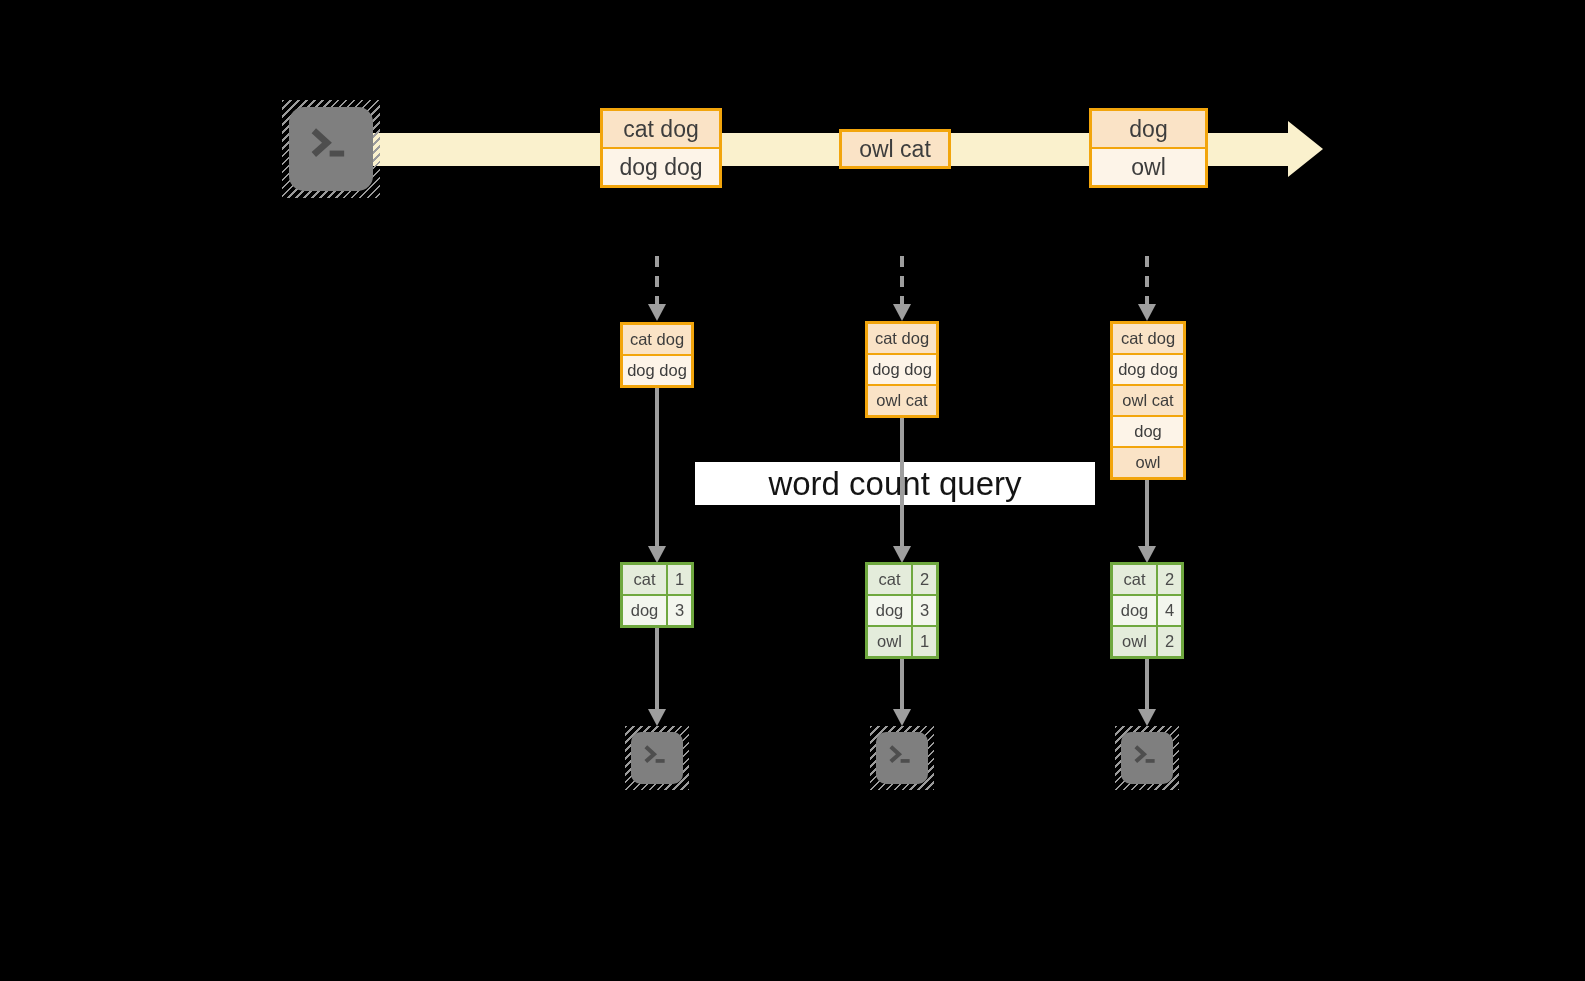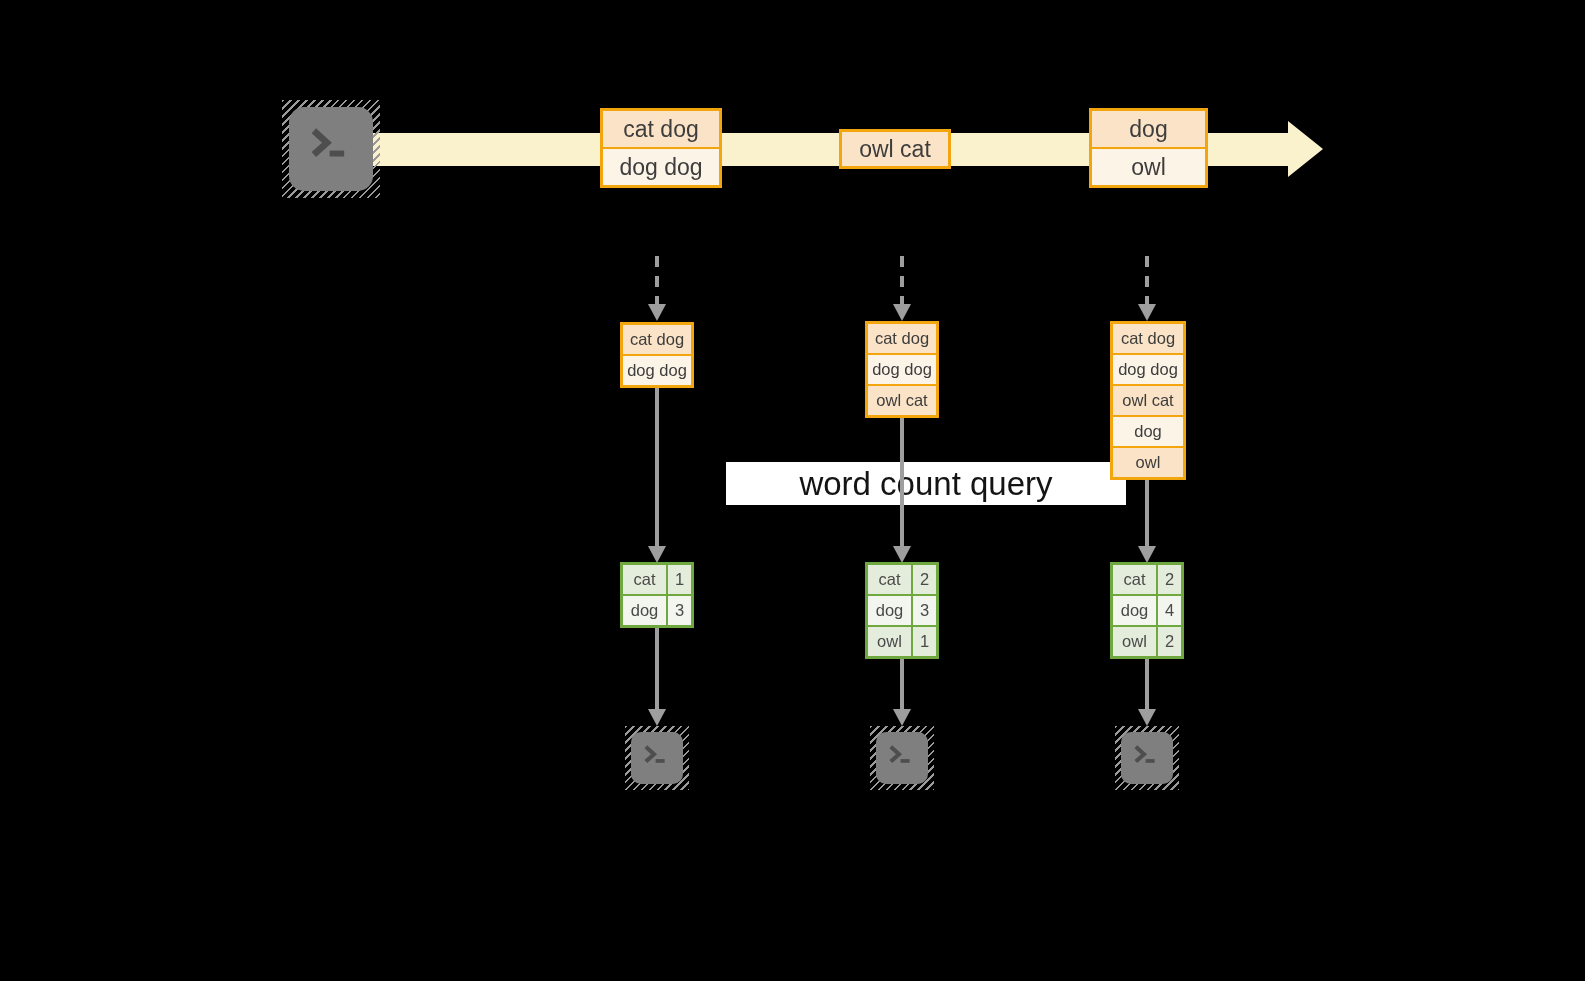--- a/index.html
+++ b/index.html
@@ -75,21 +75,21 @@
     <div class="row">owl</div>
   </div>
 
   <div class="dash-line" style="left:655px;top:256px;height:48px;"></div>
   <div class="arrow-head" style="left:648px;top:304px;"></div>
   <div class="dash-line" style="left:900px;top:256px;height:48px;"></div>
   <div class="arrow-head" style="left:893px;top:304px;"></div>
   <div class="dash-line" style="left:1145px;top:256px;height:48px;"></div>
   <div class="arrow-head" style="left:1138px;top:304px;"></div>
 
-  <div class="query-box" style="left:726px;top:462px;width:400px;height:43px;">
+  <div class="query-box" style="left:695px;top:462px;width:400px;height:43px;">
     <span>word count query</span>
   </div>
 
   <div class="solid-line" style="left:655px;top:386px;height:161px;"></div>
   <div class="arrow-head" style="left:648px;top:546px;"></div>
   <div class="solid-line" style="left:900px;top:416px;height:131px;"></div>
   <div class="arrow-head" style="left:893px;top:546px;"></div>
   <div class="solid-line" style="left:1145px;top:478px;height:69px;"></div>
   <div class="arrow-head" style="left:1138px;top:546px;"></div>
 

